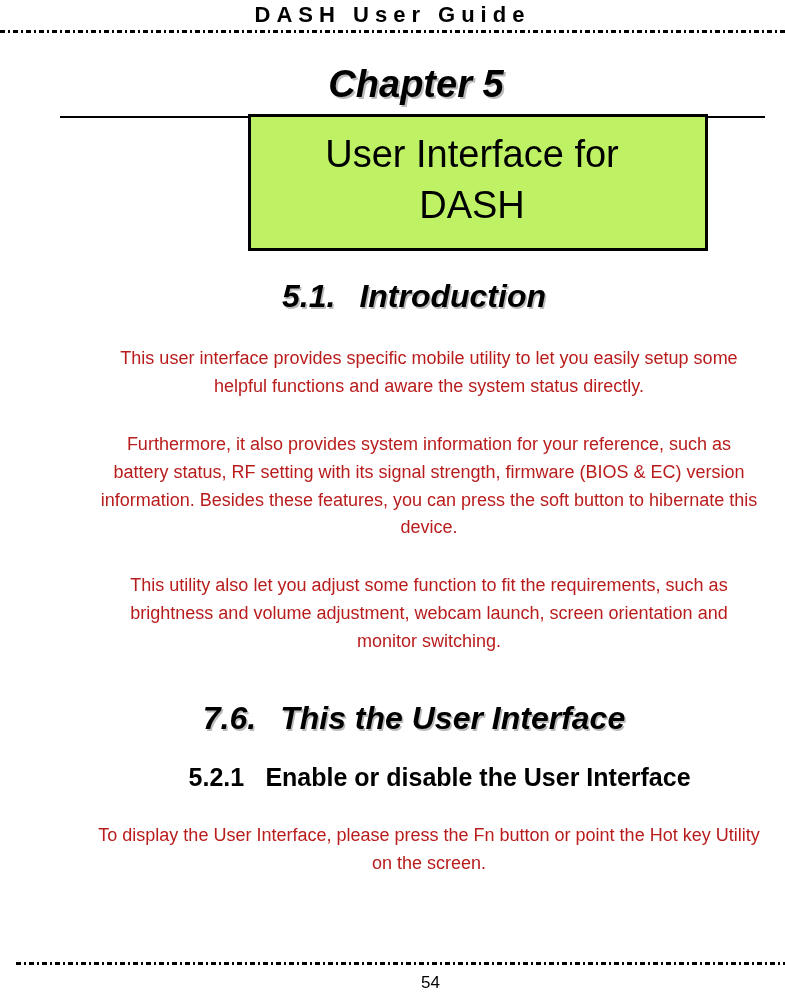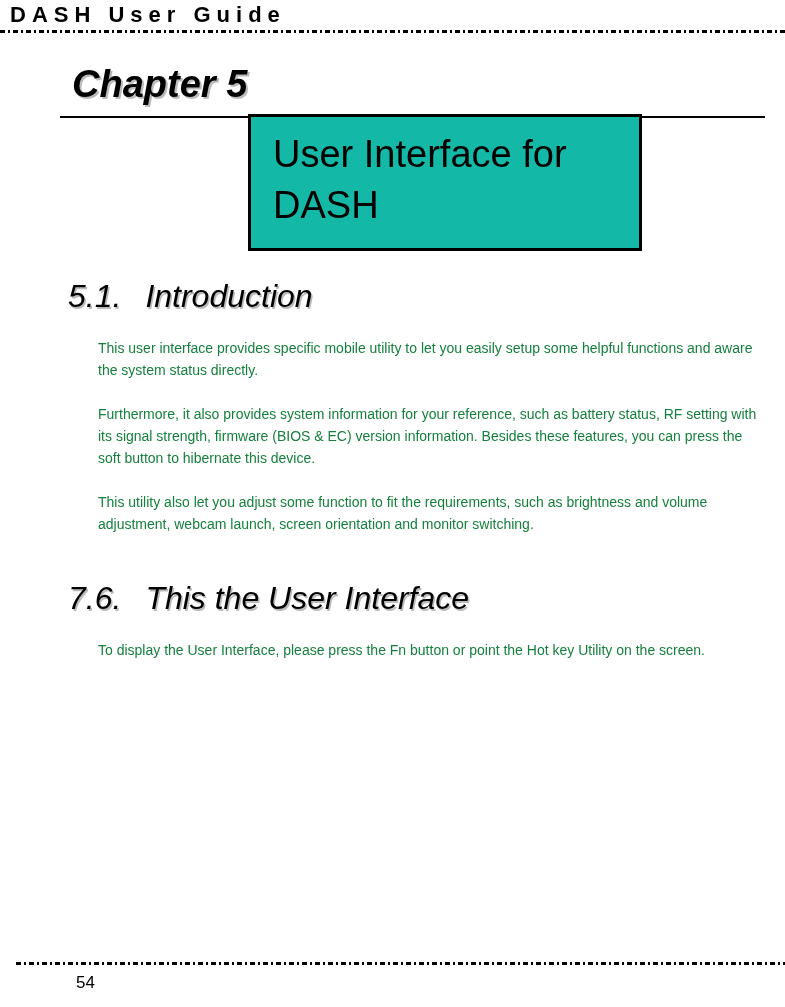--- a/index.html
+++ b/index.html
@@ -4,20 +4,21 @@
 <style>
   * { box-sizing: border-box; margin: 0; padding: 0; }
   html, body { width: 785px; height: 1007px; background: #fff; font-family: Arial, Helvetica, sans-serif; }
   .page {
     width: 785px;
     height: 1007px;
     padding: 0;
     position: relative;
     display: flex;
     flex-direction: column;
+    text-align: center;
   }
   .header {
     padding: 2px 10px 0 10px;
   }
   .doc-title {
     font-family: "Arial Black", Arial, sans-serif;
     font-weight: 900;
     font-size: 22px;
     letter-spacing: 6px;
     color: #000;
@@ -52,48 +53,48 @@
     top: 0;
     left: 0;
     right: -5px;
     height: 0;
     border-top: 2px solid #000;
   }
   .chapter-box {
     position: absolute;
     top: -2px;
     left: 188px;
-    width: 394px;
-    background: #14b8a6;
+    width: 460px;
+    background: #bef264;
     border: 3px solid #000;
     padding: 12px 34px 16px 22px;
   }
   .chapter-subtitle {
     font-family: Arial, sans-serif;
     font-weight: 400;
     font-size: 38px;
     line-height: 1.35;
     color: #000;
   }
   .section-heading {
     font-family: Arial, sans-serif;
     font-style: italic;
-    font-weight: 400;
+    font-weight: 700;
     font-size: 32px;
     color: #000;
     text-shadow: 1.5px 1.5px 0 #bbb;
     margin: 22px 0 22px 8px;
   }
   .section-heading .num { margin-right: 24px; }
   .body-para {
     font-family: Arial, sans-serif;
-    font-size: 14px;
+    font-size: 18px;
     line-height: 1.55;
-    color: #15803d;
-    margin: 1px 0 22px 38px;
+    color: #b91c1c;
+    margin: 8px 0 22px 38px;
   }
   .subsection-heading {
     font-family: Arial, sans-serif;
     font-weight: 700;
     font-size: 25px;
     color: #000;
     margin: 4px 0 22px 38px;
   }
   .subsection-heading .subnum { display: inline-block; min-width: 98px; }
   .footer {
@@ -138,20 +139,23 @@
     </div>
 
     <p class="body-para">This user interface provides specific mobile utility to let you easily setup some helpful functions and aware the system status directly.</p>
     <p class="body-para">Furthermore, it also provides system information for your reference, such as battery status, RF setting with its signal strength, firmware (BIOS &amp; EC) version information. Besides these features, you can press the soft button to hibernate this device.</p>
     <p class="body-para">This utility also let you adjust some function to fit the requirements, such as brightness and volume adjustment, webcam launch, screen orientation and monitor switching.</p>
 
     <div class="section-heading">
       <span class="num">7.6.</span><span>This the User Interface</span>
     </div>
 
+    <div class="subsection-heading">
+      <span class="subnum">5.2.1</span><span>Enable or disable the User Interface</span>
+    </div>
 
     <p class="body-para">To display the User Interface, please press the Fn button or point the Hot key Utility on the screen.</p>
 
   </div>
 
   <div class="footer">
     <div class="dash-line-bottom"></div>
     <div class="pagenum">54</div>
   </div>
 

